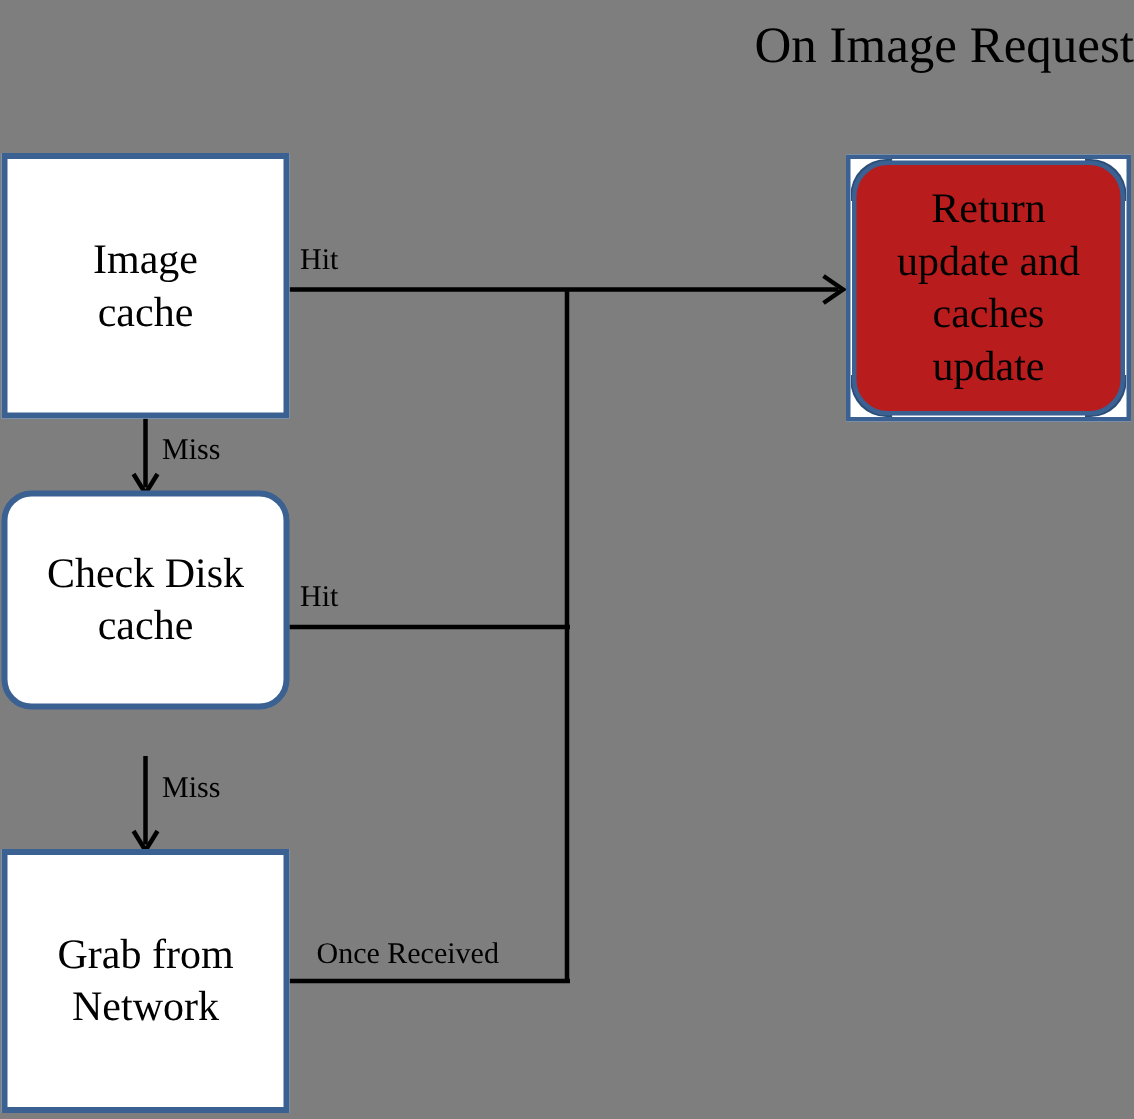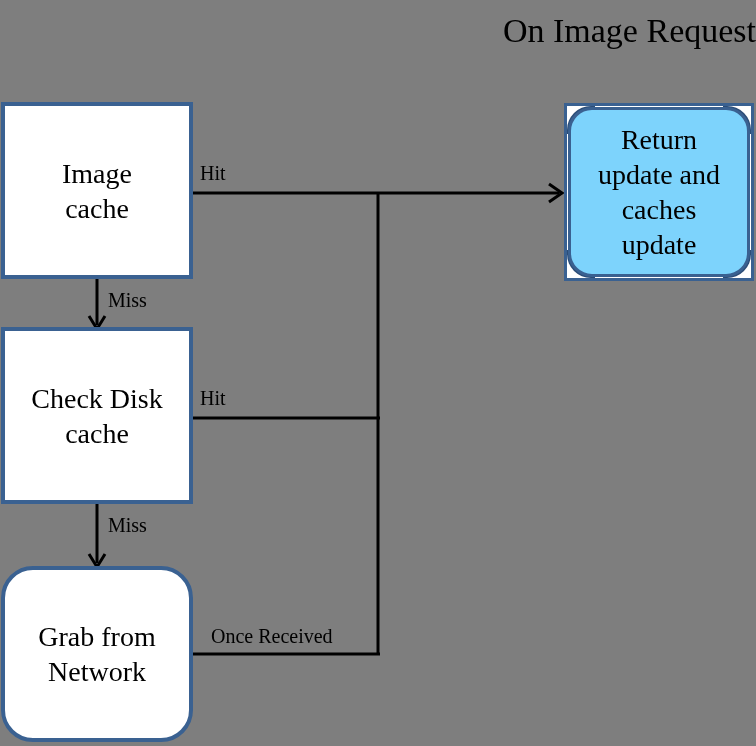--- a/index.html
+++ b/index.html
@@ -35,38 +35,38 @@
     flex-direction: column;
     justify-content: center;
     align-items: center;
     font-size: 28px;
     line-height: 35px;
     color: #000000;
     text-align: center;
   }
   .process .tline { white-space: nowrap; }
   #box-memory  { left: 1px;  top: 102px; width: 192px; height: 177px; }
-  #box-disk    { left: 1px;  top: 327px; width: 192px; height: 177px; }
-  #box-network { left: 1px;  top: 566px; width: 192px; height: 176px; border-radius: 32px; }
+  #box-disk    { left: 1px;  top: 327px; width: 192px; height: 146px; border-radius: 20px; }
+  #box-network { left: 1px;  top: 566px; width: 192px; height: 176px; }
   
   .terminator-outer {
     position: absolute;
     left: 564px;
     top: 103px;
     width: 190px;
     height: 178px;
     box-sizing: border-box;
     background: #FFFFFF;
     border: 3px solid #3A6191;
   }
   .terminator-inner {
     position: absolute;
     left: 1px; right: 1px; top: 1px; bottom: 1px;
     box-sizing: border-box;
-    background: #7dd3fc;
+    background: #b91c1c;
     border: 3px solid #3A6191;
     border-radius: 24px;
     display: flex;
     flex-direction: column;
     justify-content: center;
     align-items: center;
     font-size: 28px;
     line-height: 35px;
     color: #000000;
     text-align: center;

